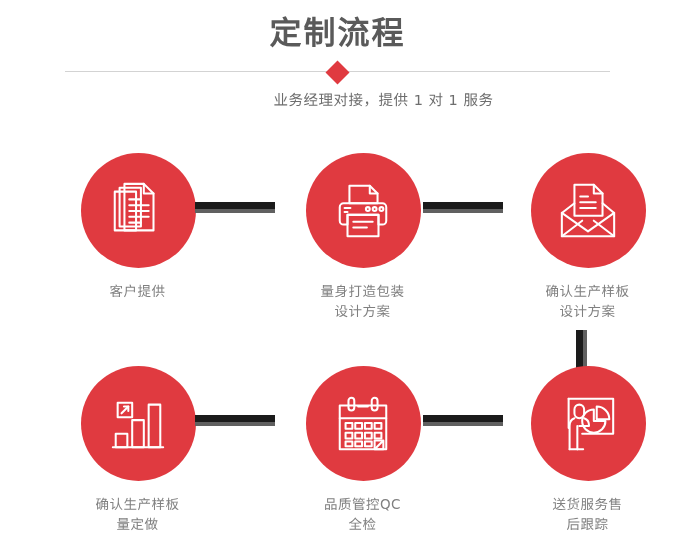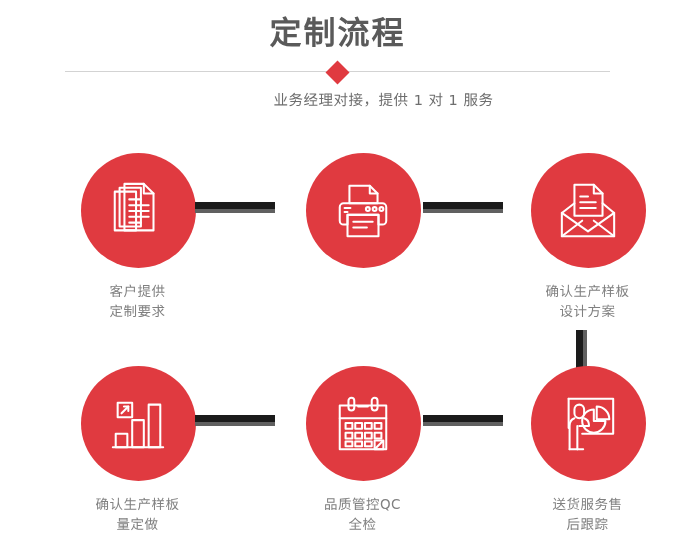--- a/index.html
+++ b/index.html
@@ -215,21 +215,20 @@
           <path d="M38 4v10h10"></path>
           <path d="M23 20h12"></path>
           <path d="M23 26h20"></path>
           <path d="M23 32h20"></path>
           <path d="M23 38h20"></path>
           <path d="M23 44h12"></path>
         </svg>
       </div>
       <div class="step-label">
         <span>客户提供</span>
-        <span class="l2">定制要求</span>
       </div>
     </div>
 
     <div class="conn-h conn-h-0">
       <div class="bar-dark"></div>
       <div class="bar-shade"></div>
     </div>
 
     <div class="step step-1">
       <div class="circle">
@@ -239,20 +238,24 @@
           <path d="M12 24h40a4 4 0 0 1 4 4v14a4 4 0 0 1-4 4h-4V36H16v10h-4a4 4 0 0 1-4-4V28a4 4 0 0 1 4-4z"></path>
           <path d="M16 36h32v22H16z"></path>
           <path d="M22 43h20"></path>
           <path d="M22 49h14"></path>
           <path d="M13 29h6"></path>
           <path d="M13 33h3"></path>
           <circle cx="37" cy="30" r="2"></circle>
           <circle cx="44" cy="30" r="2"></circle>
           <circle cx="51" cy="30" r="2"></circle>
         </svg>
+      </div>
+      <div class="step-label">
+        <span>量身打造包装</span>
+        <span class="l2">设计方案</span>
       </div>
     </div>
 
     <div class="conn-h conn-h-1">
       <div class="bar-dark"></div>
       <div class="bar-shade"></div>
     </div>
 
     <div class="step step-2">
       <div class="circle">

